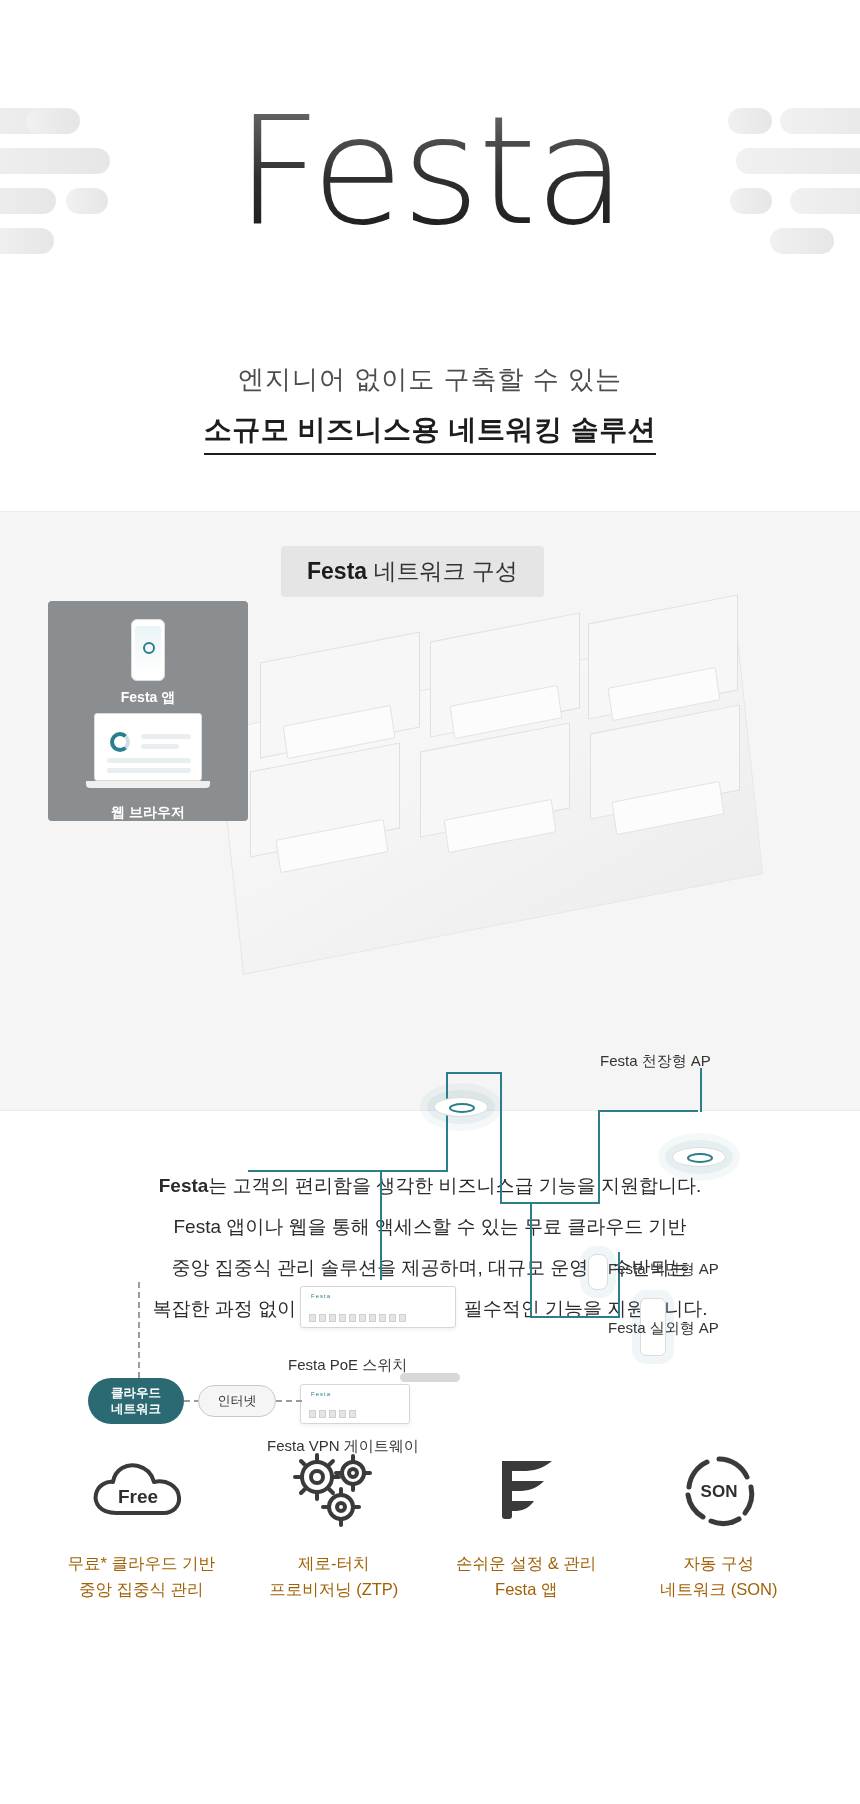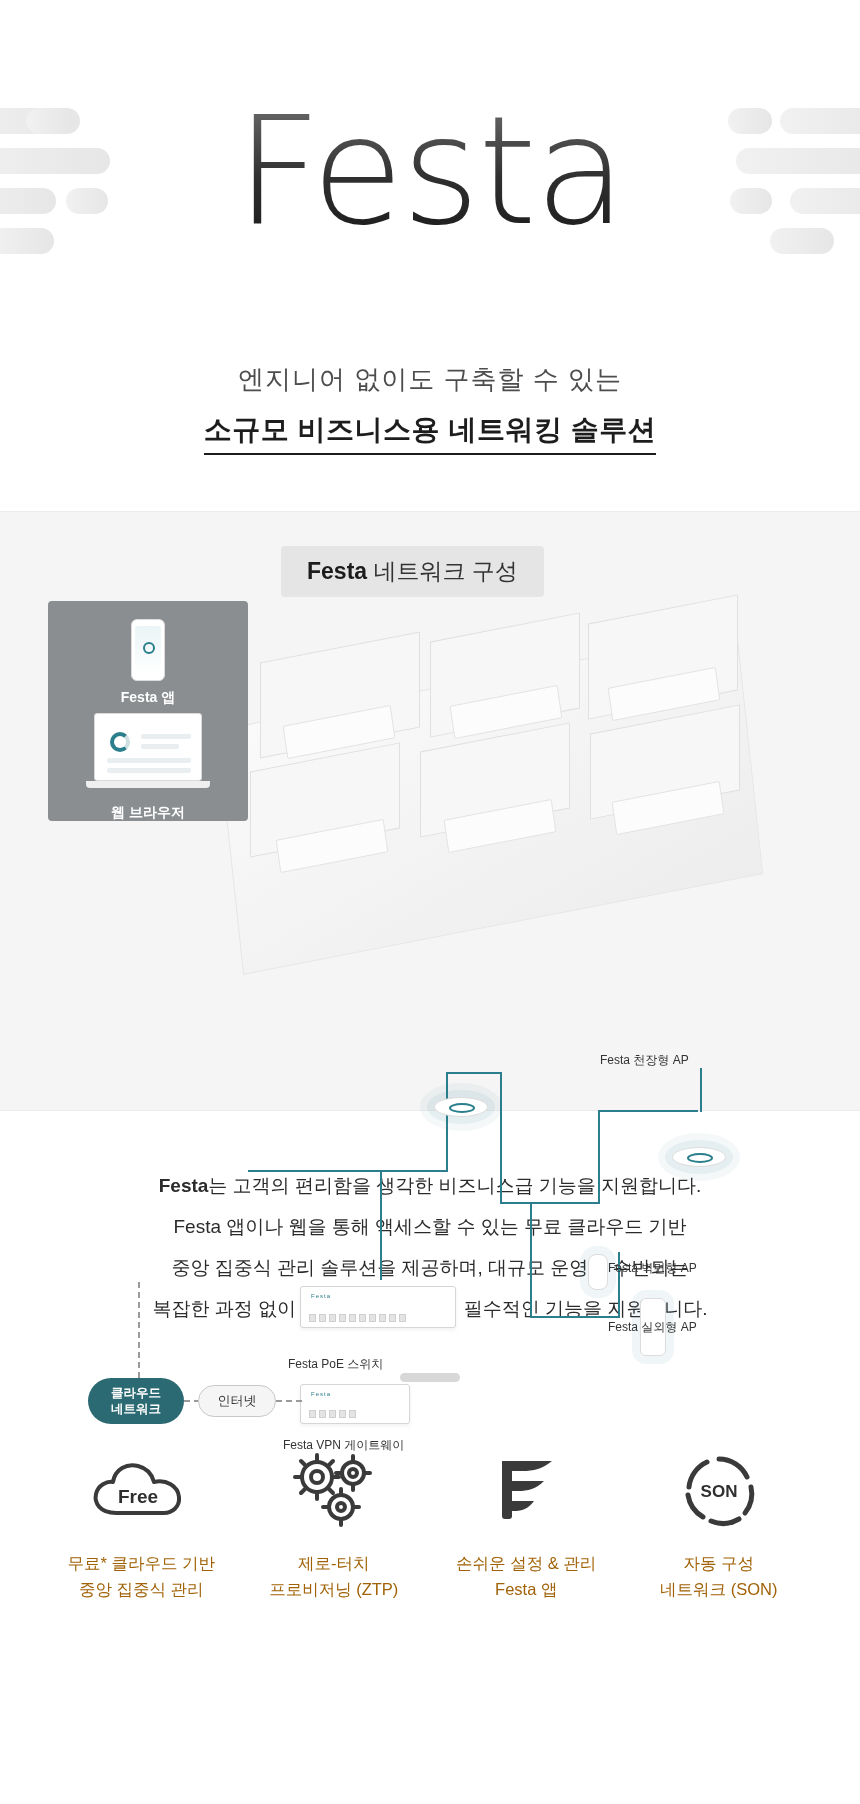--- a/index.html
+++ b/index.html
@@ -256,21 +256,21 @@
   .hw .brand {
     position: absolute;
     left: 10px; top: 6px;
     font-size: 6px;
     color: #2b7f8c;
     letter-spacing: 1px;
   }
 
   .lbl {
     position: absolute;
-    font-size: 12px;
+    font-size: 15px;
     color: #333;
     white-space: nowrap;
   }
 
   .cloud-badge {
     position: absolute;
     left: 88px; top: 866px;
     width: 96px; height: 46px;
     background: #2b6a72;
     color: #fff;
@@ -478,21 +478,21 @@
     <div class="cloud-badge">
       <div>클라우드</div>
       <div>네트워크</div>
     </div>
     <div class="internet-badge">인터넷</div>
 
     <div class="lbl" style="left:600px; top:540px;">Festa 천장형 AP</div>
     <div class="lbl" style="left:608px; top:720px;margin-top:28px;">Festa 벽면형 AP</div>
     <div class="lbl" style="left:608px; top:807px;">Festa 실외형 AP</div>
     <div class="lbl" style="left:288px; top:822px;margin-top:22px;">Festa PoE 스위치</div>
-    <div class="lbl" style="left:267px; top:925px;margin-left:16px;">Festa VPN 게이트웨이</div>
+    <div class="lbl" style="left:267px; top:925px;">Festa VPN 게이트웨이</div>
   </div>
 
   <div class="copy">
     <div>
       <b>Festa</b><span>는 고객의 편리함을 생각한 비즈니스급 기능을 지원합니다.</span>
     </div>
     <div>Festa 앱이나 웹을 통해 액세스할 수 있는 무료 클라우드 기반</div>
     <div>중앙 집중식 관리 솔루션을 제공하며, 대규모 운영에 수반되는</div>
     <div>복잡한 과정 없이 소규모 비즈니스에 필수적인 기능을 지원합니다.</div>
   </div>

